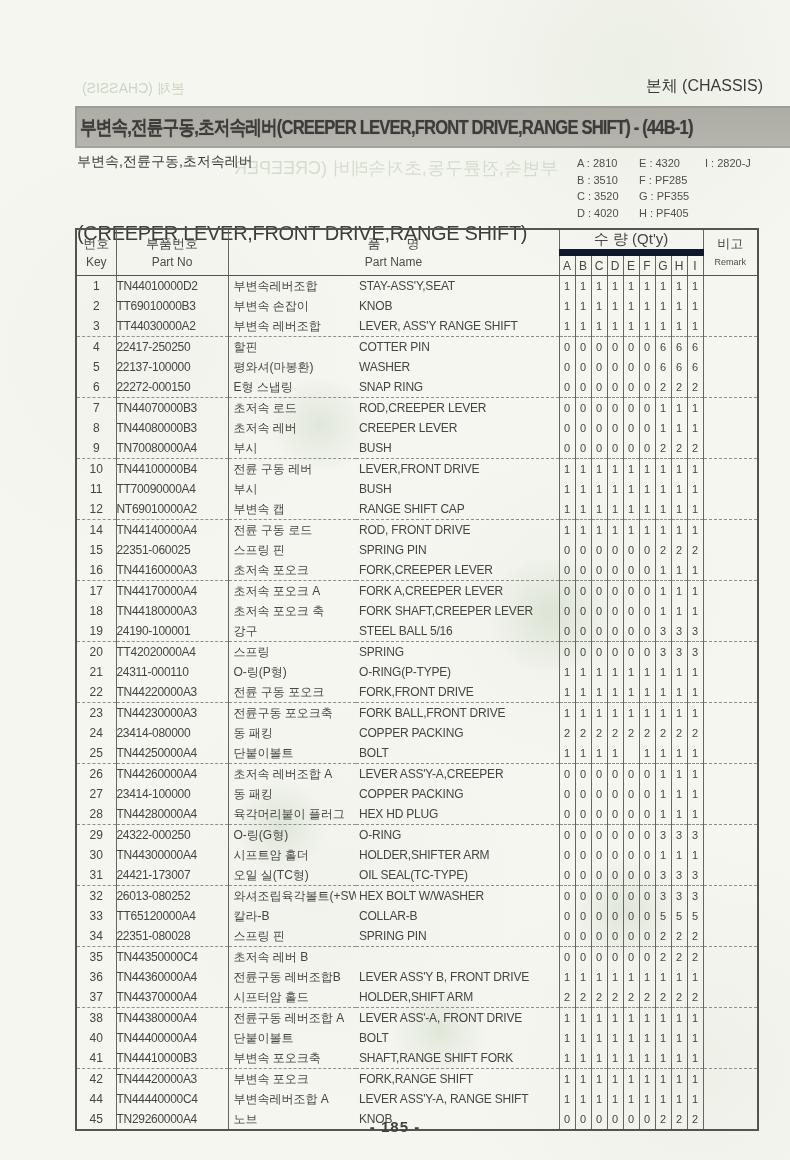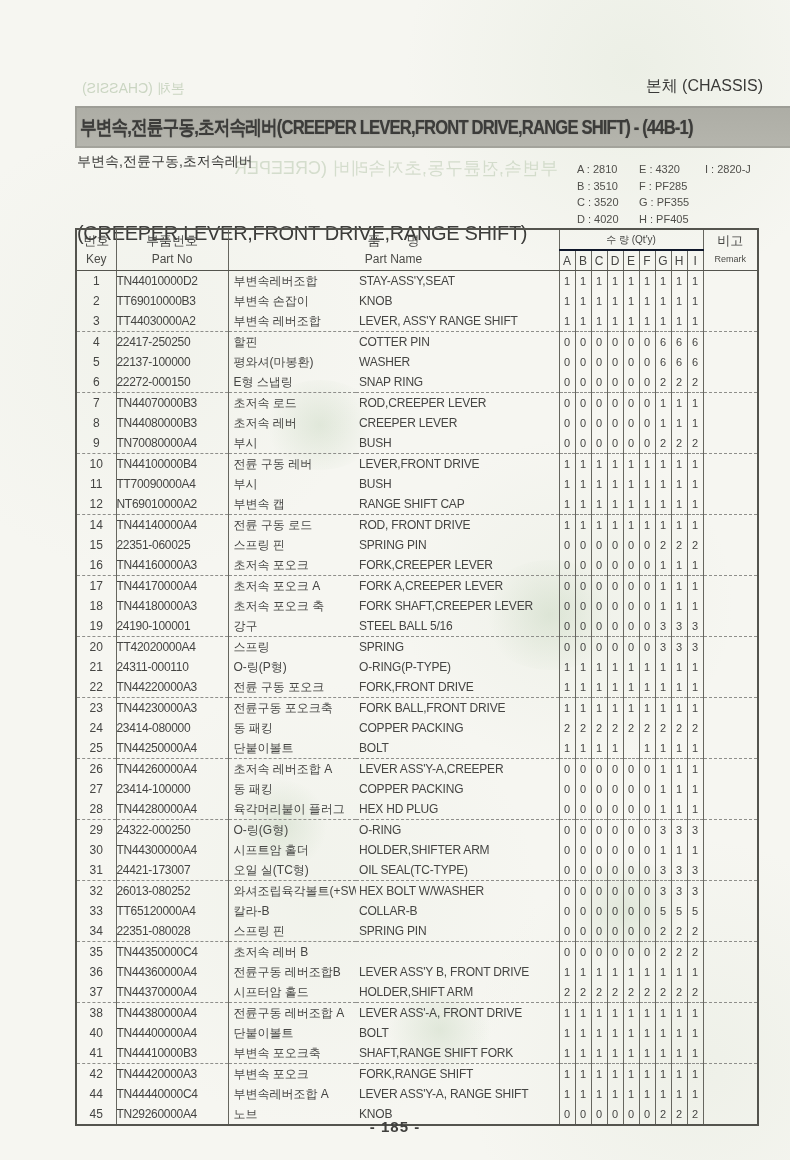--- a/index.html
+++ b/index.html
@@ -27,42 +27,42 @@
     box-shadow:inset 0 0 0 2px rgba(130,130,122,.35);
     display:flex;align-items:center;overflow:hidden;
   }
   .title-bar span{
     font-weight:bold;font-size:20px;letter-spacing:-1px;color:#3c3c3a;
     transform:scaleX(.83);transform-origin:left center;white-space:nowrap;padding-left:6px;
     text-shadow:0 0 1px rgba(60,60,58,.6);
   }
   .subtitle-kr{position:absolute;left:77px;top:153px;font-size:14px;color:#3c3c3a;}
   .subtitle-en{position:absolute;left:77px;top:186px;font-size:20px;color:#3c3c3a;letter-spacing:-0.3px;margin-top:36px;}
-  .legend{position:absolute;left:577px;top:161px;font-size:11px;color:#504f4b;}
+  .legend{position:absolute;left:577px;top:155px;font-size:11px;color:#504f4b;}
   .legend-row{display:flex;height:16.5px;line-height:16.5px;}
   .legend-cell{display:inline-block;}
   .legend-cell:nth-child(1){width:62px;}
   .legend-cell:nth-child(2){width:66px;}
   .legend-cell:nth-child(3){width:58px;}
 
   table.parts{
     position:absolute;left:75px;top:228px;width:682px;
     border-collapse:collapse;table-layout:fixed;
     border:2px solid #54544e;
     font-size:12px;color:#454543;
   }
   .parts col.w-key{width:40px;} .parts col.w-pn{width:112px;}
   .parts col.w-kr{width:128px;} .parts col.w-en{width:203px;}
   .parts col.w-q{width:16px;}   .parts col.w-rm{width:55px;}
   .parts th{font-weight:normal;padding:0;border-right:1px solid #66665f;}
   .parts td{padding:0;height:20px;border-right:1px solid #66665f;overflow:hidden;white-space:nowrap;}
   .parts th.h-main{border-bottom:1.5px solid #54544e;}
   .h-two{text-align:center;line-height:18px;font-size:13px;}
   .h-two .en{font-size:12px;color:#4c4c48;}
-  .h-qty{height:19px;text-align:center;font-size:10px;border-bottom:2px solid #0f172a;}
+  .h-qty{height:19px;text-align:center;font-size:15px;border-bottom:7px solid #0f172a;}
   th.h-q{height:19px;text-align:center;font-size:12px;border-bottom:1.5px solid #54544e;}
   .h-rm .en{font-size:9px;}
   td.c-key{text-align:center;}
   td.c-pn{text-align:left;letter-spacing:-0.3px;}
   td.c-kr{border-right:none;padding-left:5px;}
   td.c-en{padding-left:3px;letter-spacing:-0.2px;}
   td.c-q{text-align:center;font-size:11px;}
   td.c-rm{border-right:none;}
   tr.grp td{border-top:1px dashed #8f8f8b;}
   .page-number{position:absolute;top:1118px;left:0;width:790px;text-align:center;

